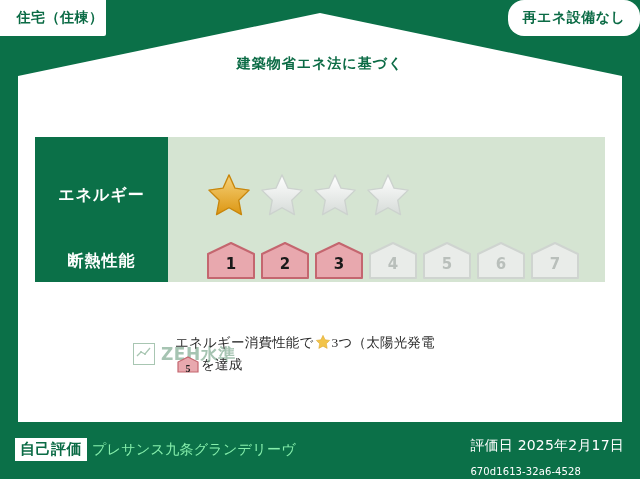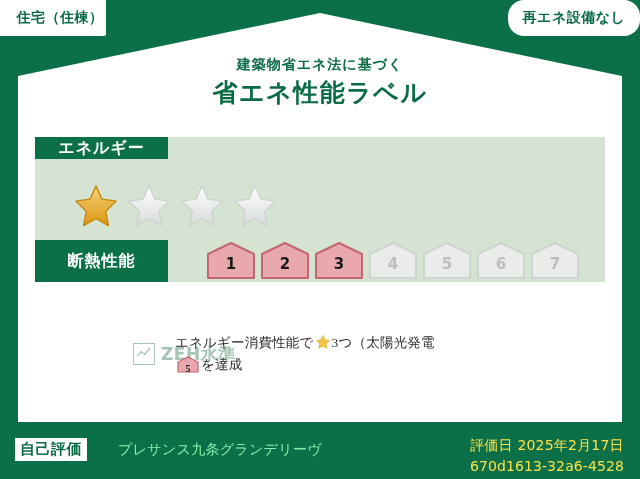--- a/index.html
+++ b/index.html
@@ -56,20 +56,21 @@
     clip-path: polygon(0 63px, 302px 0, 604px 63px, 604px 409px, 0 409px);
   }
   
   #heading-block {
     position: absolute;
     left: 0;
     top: 55px;
     width: 640px;
     text-align: center;
     pointer-events: none;
+    font-family: Liberation Serif, serif;
   }
   #subtitle {
     color: #0b6b45;
     font-size: 14px;
     font-weight: bold;
     letter-spacing: 1px;
     line-height: 18px;
   }
   #title {
     color: #0b6b45;
@@ -80,21 +81,21 @@
     margin-top: 3px;
   }
   
   .perf-row {
     position: absolute;
     left: 35px;
     width: 570px;
     display: flex;
     background: #d5e4d2;
   }
-  #row-energy { top: 137px; height: 116px; flex-direction: column; }
+  #row-energy { top: 137px; height: 116px; }
   #row-insul  { top: 240px; height: 42px; }
 
   .perf-label {
     width: 133px;
     background: #0b7048;
     color: #ffffff;
     font-size: 16px;
     font-weight: bold;
     letter-spacing: 1px;
     line-height: 22px;
@@ -193,75 +194,73 @@
     top: 432px;
     width: 640px;
     height: 47px;
   }
   #footer-left {
     position: absolute;
     left: 15px;
     top: 6px;
     display: flex;
     align-items: center;
-    gap: 26px;
   }
   #self-eval-badge {
     background: #ffffff;
     color: #0b6b45;
     font-size: 15px;
     font-weight: bold;
     letter-spacing: 0.5px;
     padding: 2px 5px;
     line-height: 19px;
   }
   #building-name {
     color: #86efac;
     font-size: 14px;
     letter-spacing: 0.3px;
     margin-left: 5px;
   }
   #footer-right {
     position: absolute;
     right: 16px;
     top: 4px;
-    text-align: center;
-    color: #fde047;
+    text-align: left;
+    color: #ffffff;
   }
   #eval-date {
     font-size: 14px;
     letter-spacing: 0.2px;
     line-height: 18px;
     white-space: nowrap;
   }
   #eval-id {
-    font-size: 14px;
+    font-size: 10px;
     line-height: 12px;
     letter-spacing: 0.1px;
-    margin-top: 6px;
+    margin-top: 12px;
     white-space: nowrap;
   }
 </style>
 </head>
 <body>
 
 <div id="label-root">
 
   <div class="corner-badge" id="badge-type">
     <span>住宅（住棟）</span>
   </div>
   <div class="corner-badge" id="badge-renew">
     <span>再エネ設備なし</span>
   </div>
 
   <div id="house-panel"></div>
 
   <div id="heading-block">
     <div id="subtitle">建築物省エネ法に基づく</div>
-    <div id="title">省エネ性能ラベル</div>
   </div>
 
   <div class="perf-row" id="row-energy">
     <div class="perf-label">
       <span>
         <span>エネルギー</span><br>
       </span>
     </div>
     <div class="perf-value" id="stars-container">
         <svg class="star" viewBox="0 0 48 48">

